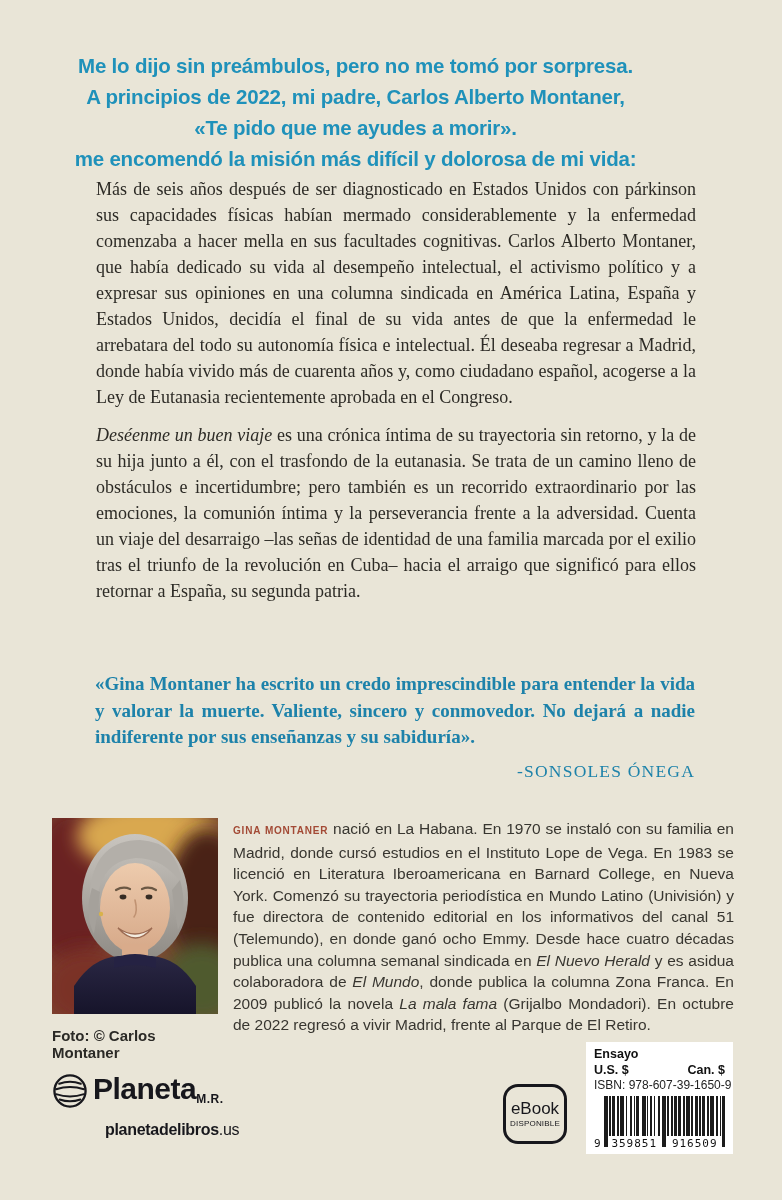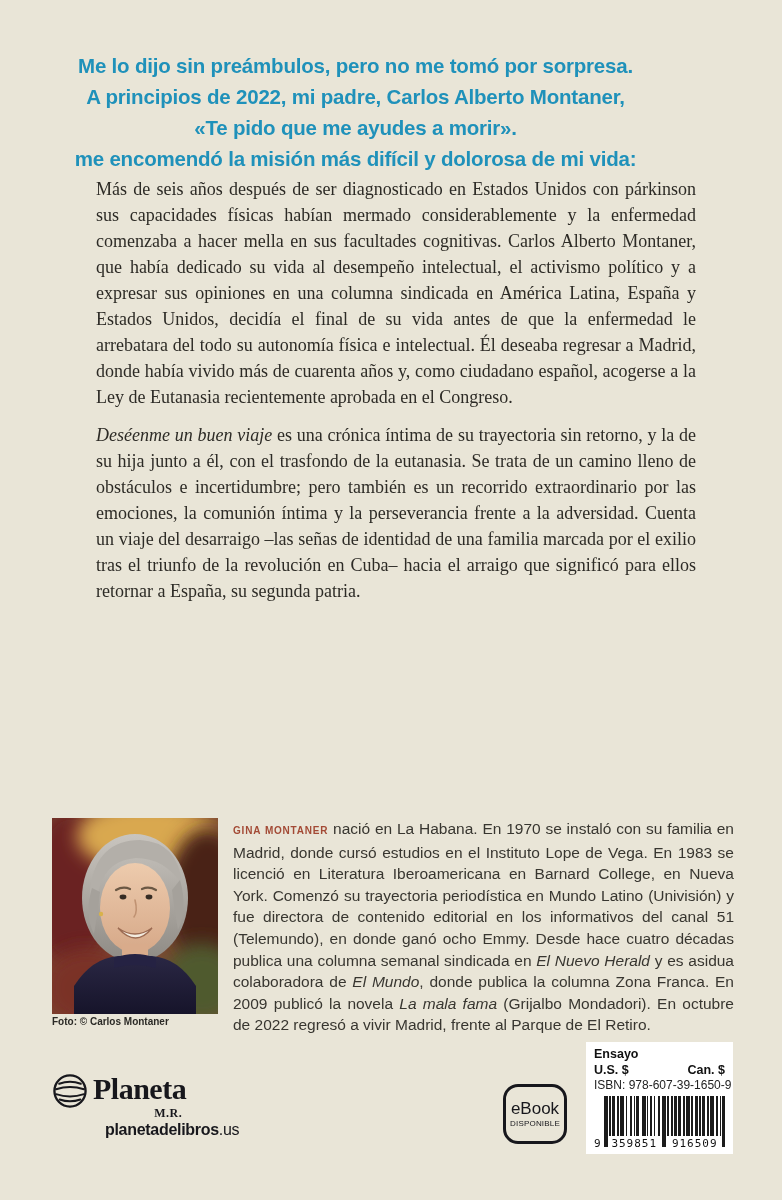--- a/index.html
+++ b/index.html
@@ -31,28 +31,28 @@
   .endorsement{position:absolute;top:671px;left:95px;width:600px;
     font-family:"Liberation Serif",serif;font-weight:700;font-size:19px;line-height:26.5px;
     color:var(--endorsement-teal);text-align:justify;}
   .endorsement .attribution{margin-top:7px;text-align:right;font-weight:400;
     font-size:17.5px;letter-spacing:1.2px;}
 
   
   .bio-section{position:absolute;top:818px;left:52px;right:48px;display:flex;gap:15px;}
   .photo-card{width:166px;flex:0 0 166px;}
   .author-photo{width:166px;height:196px;display:block;}
-  .photo-caption{margin-top:2px;font-size:10px;font-weight:600;color:#2b2a26;}
+  .photo-caption{margin-top:13px;font-size:15px;font-weight:600;color:#2b2a26;}
   .bio-text{flex:1;font-size:15.5px;line-height:21.6px;color:var(--bio-ink);text-align:justify;}
   .bio-name{color:var(--author-brick);font-weight:700;letter-spacing:0.8px;font-size:10px;}
 
   
   .logo-block{position:absolute;left:52px;top:1072px;display:flex;align-items:flex-start;gap:5px;color:var(--footer-black);}
   .globe-icon{margin-top:1px;}
-  .wordmark-col{display:flex;flex-direction:column;font-family:Liberation Serif, serif;}
+  .wordmark-col{display:flex;flex-direction:row;}
   .planeta-name{font-size:30px;font-weight:600;letter-spacing:-0.5px;line-height:34px;}
   .trademark{font-size:12px;font-weight:700;letter-spacing:0.5px;align-self:flex-end;margin-right:4px;}
   .website{position:absolute;left:69px;top:1121px;font-size:16px;color:var(--footer-black);letter-spacing:-0.3px;margin-left:36px;}
   .website .w-bold{font-weight:700;}
   .website .w-reg{font-weight:400;}
 
   .ebook-badge{position:absolute;left:503px;top:1084px;width:64px;height:60px;
     border:3px solid var(--footer-black);border-radius:15px;background:transparent;
     display:flex;flex-direction:column;align-items:center;justify-content:center;color:var(--footer-black);}
   .ebook-title{font-size:17px;font-weight:400;line-height:18px;}
@@ -82,20 +82,24 @@
     <div>A principios de 2022, mi padre, Carlos Alberto Montaner,</div>
     <div>«Te pido que me ayudes a morir».</div>
     <div>me encomendó la misión más difícil y dolorosa de mi vida:</div>
   </div>
 
   <div class="synopsis">
     <p>Más de seis años después de ser diagnosticado en Estados Unidos con párkinson sus capacidades físicas habían mermado considerablemente y la enfermedad comenzaba a hacer mella en sus facultades cognitivas. Carlos Alberto Montaner, que había dedicado su vida al desempeño intelectual, el activismo político y a expresar sus opiniones en una columna sindicada en América Latina, España y Estados Unidos, decidía el final de su vida antes de que la enfermedad le arrebatara del todo su autonomía física e intelectual. Él deseaba regresar a Madrid, donde había vivido más de cuarenta años y, como ciudadano español, acogerse a la Ley de Eutanasia recientemente aprobada en el Congreso.</p>
     <p><span class="italic">Deséenme un buen viaje</span><span> es una crónica íntima de su trayectoria sin retorno, y la de su hija junto a él, con el trasfondo de la eutanasia. Se trata de un camino lleno de obstáculos e incertidumbre; pero también es un recorrido extraordinario por las emociones, la comunión íntima y la perseverancia frente a la adversidad. Cuenta un viaje del desarraigo –las señas de identidad de una familia marcada por el exilio tras el triunfo de la revolución en Cuba– hacia el arraigo que significó para ellos retornar a España, su segunda patria.</span></p>
   </div>
 
+  <div class="endorsement">
+    <p>«Gina Montaner ha escrito un credo imprescindible para entender la vida y valorar la muerte. Valiente, sincero y conmovedor. No dejará a nadie indiferente por sus enseñanzas y su sabiduría».</p>
+    <div class="attribution">-SONSOLES ÓNEGA</div>
+  </div>
 
   <div class="bio-section">
     <div class="photo-card">
       <svg class="author-photo" viewBox="0 0 166 196" width="166" height="196" aria-hidden="true">
         <defs>
           <filter id="soft" x="-40%" y="-40%" width="180%" height="180%">
               <feGaussianBlur stdDeviation="9"></feGaussianBlur>
             </filter>
           <linearGradient id="hairG" x1="0" y1="0" x2="0" y2="1">
             <stop offset="0" stop-color="#c9c5bf"></stop>

